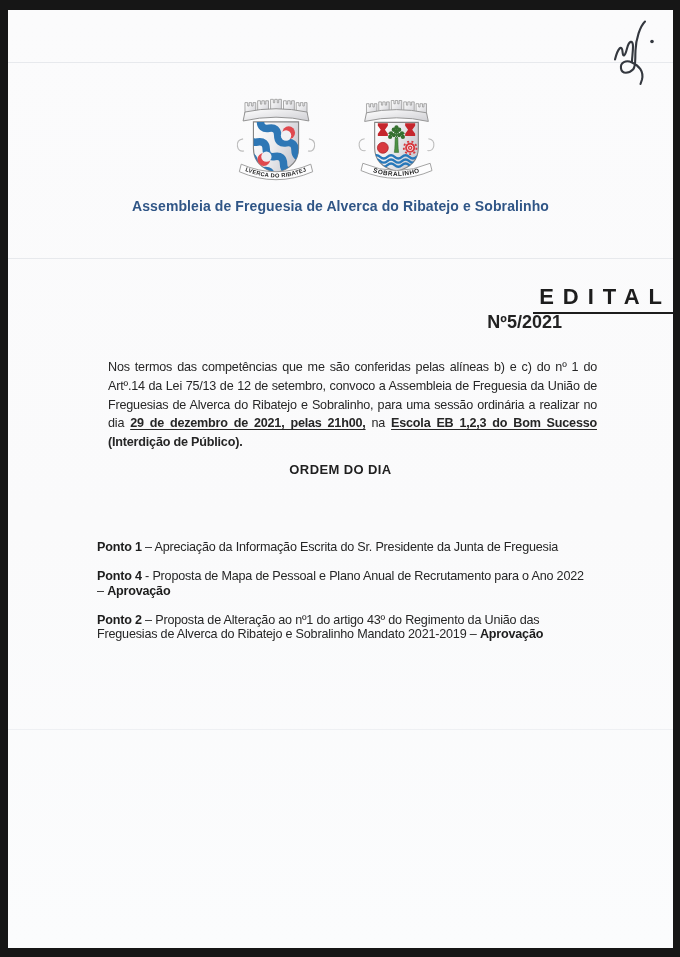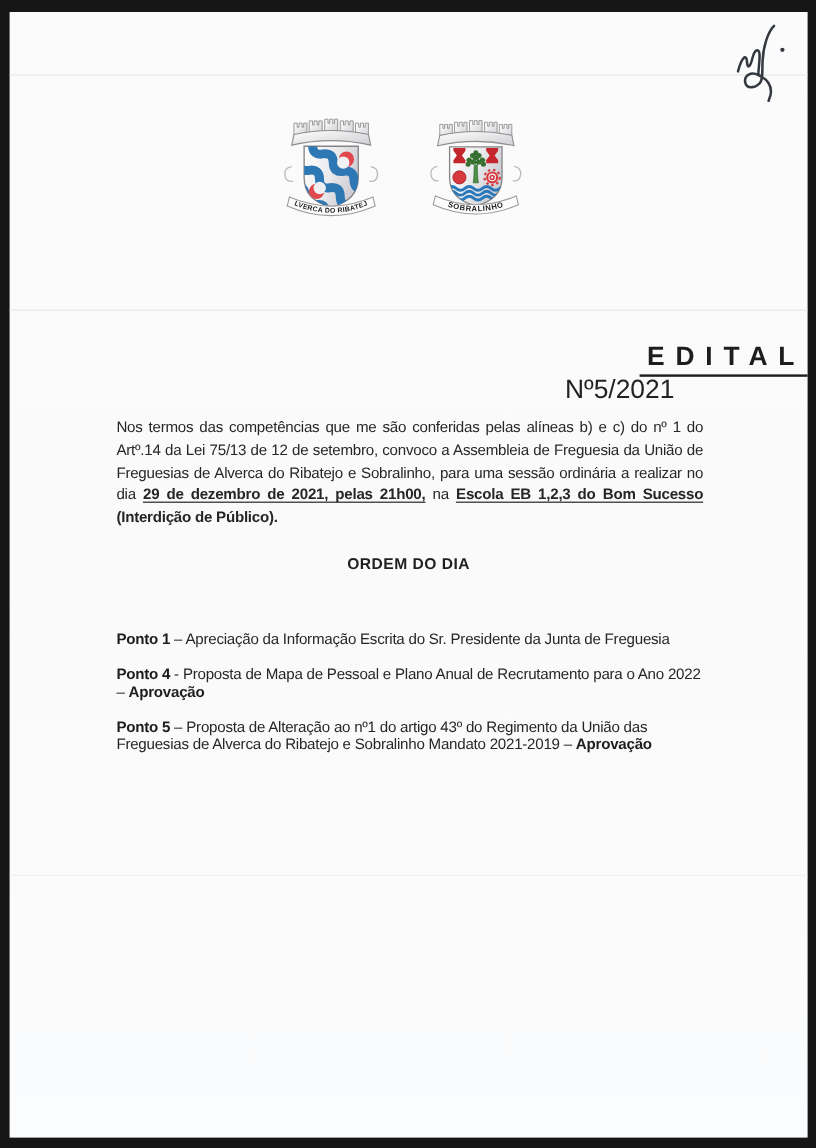--- a/index.html
+++ b/index.html
@@ -30,36 +30,36 @@
     color:#2f5586;font-weight:bold;font-size:14px;letter-spacing:.1px;
   }
 
   .edital-wrap{position:absolute;top:274px;left:0;width:100%;text-align:right;}
   .edital-heading{
     display:inline-block;font-size:22px;font-weight:bold;color:#1d1d1d;
     letter-spacing:9px;border-bottom:2.5px solid #1d1d1d;padding:0 2px 2px 6px;
   }
   .edital-number{
     position:absolute;top:302px;right:111px;
-    font-size:22px;font-weight:normal;color:#222;
+    font-size:18px;font-weight:bold;color:#222;
   }
 
   .intro{
-    position:absolute;top:337px;left:89px;width:489px;margin:0;
+    position:absolute;top:337px;left:89px;width:489px;margin:11px;
     font-size:12.6px;line-height:18.8px;letter-spacing:-.2px;
     color:#262626;text-align:justify;
   }
   .bu{font-weight:bold;text-decoration:underline;text-underline-offset:2px;}
 
   .order-heading{
     position:absolute;top:452px;left:0;width:100%;text-align:center;
     font-size:13px;font-weight:bold;color:#1f1f1f;letter-spacing:.4px;
   }
 
-  .agenda{position:absolute;top:516px;left:89px;width:494px;color:#262626;}
+  .agenda{position:absolute;top:530px;left:89px;width:494px;color:#262626;}
   .item{font-size:12.6px;line-height:14.6px;letter-spacing:-.2px;margin:0 0 14.5px 0;}
   .item b{color:#1d1d1d;}
 
   .footer{
     position:absolute;top:856px;left:89px;width:470px;
     font-size:11px;font-weight:bold;line-height:16px;color:#17365d;letter-spacing:-.1px;
   }
   .email{color:#2e75b6;font-weight:bold;text-decoration:none;cursor:pointer;}
   .defs-holder{position:absolute;width:0;height:0;overflow:hidden;}
 </style>
@@ -169,20 +169,21 @@
             <path d="M24,85 q4,-3.5 8,0 t8,0 t8,0 t8,0 t8,0 t8,0 t8,0"></path>
           </g>
         </g>
         <use href="#bannerP" fill="#fdfdfe" stroke="#9b9b9b" stroke-width="1"></use>
         <text font-size="7" font-weight="bold" fill="#1c1c1c" letter-spacing="0.6" text-anchor="middle" font-family="Liberation Sans, DejaVu Sans, sans-serif">
           <textPath href="#arcP" startOffset="50%">SOBRALINHO</textPath>
         </text>
       </svg>
     </div>
 
+    <div class="org-title">Assembleia de Freguesia de Alverca do Ribatejo e Sobralinho</div>
 
     <div class="edital-wrap">
       <span class="edital-heading">EDITAL</span>
     </div>
     <div class="edital-number">Nº5/2021</div>
 
     <p class="intro">
       <span>Nos termos das competências que me são conferidas pelas alíneas b) e c) do nº 1 do Artº.14 da Lei 75/13 de 12 de setembro, convoco a Assembleia de Freguesia da União de Freguesias de Alverca do Ribatejo e Sobralinho, para uma sessão ordinária a realizar no dia</span>
       <span class="bu">29 de dezembro de 2021, pelas 21h00,</span>
       <span>na</span>
@@ -199,21 +200,21 @@
         <span>Apreciação da Informação Escrita do Sr. Presidente da Junta de Freguesia</span>
         <b></b>
       </div>
       <div class="item">
         <b>Ponto 4</b>
         <span>-</span>
         <span>Proposta de Mapa de Pessoal e Plano Anual de Recrutamento para o Ano 2022 –</span>
         <b>Aprovação</b>
       </div>
       <div class="item">
-        <b>Ponto 5</b>
+        <b>Ponto 2</b>
         <span>–</span>
         <span>Proposta de Alteração ao nº1 do artigo 43º do Regimento da União das Freguesias de Alverca do Ribatejo e Sobralinho Mandato 2021-2019 –</span>
         <b>Aprovação</b>
       </div>
     </div>
 
 
   </div>
 </div>
 

